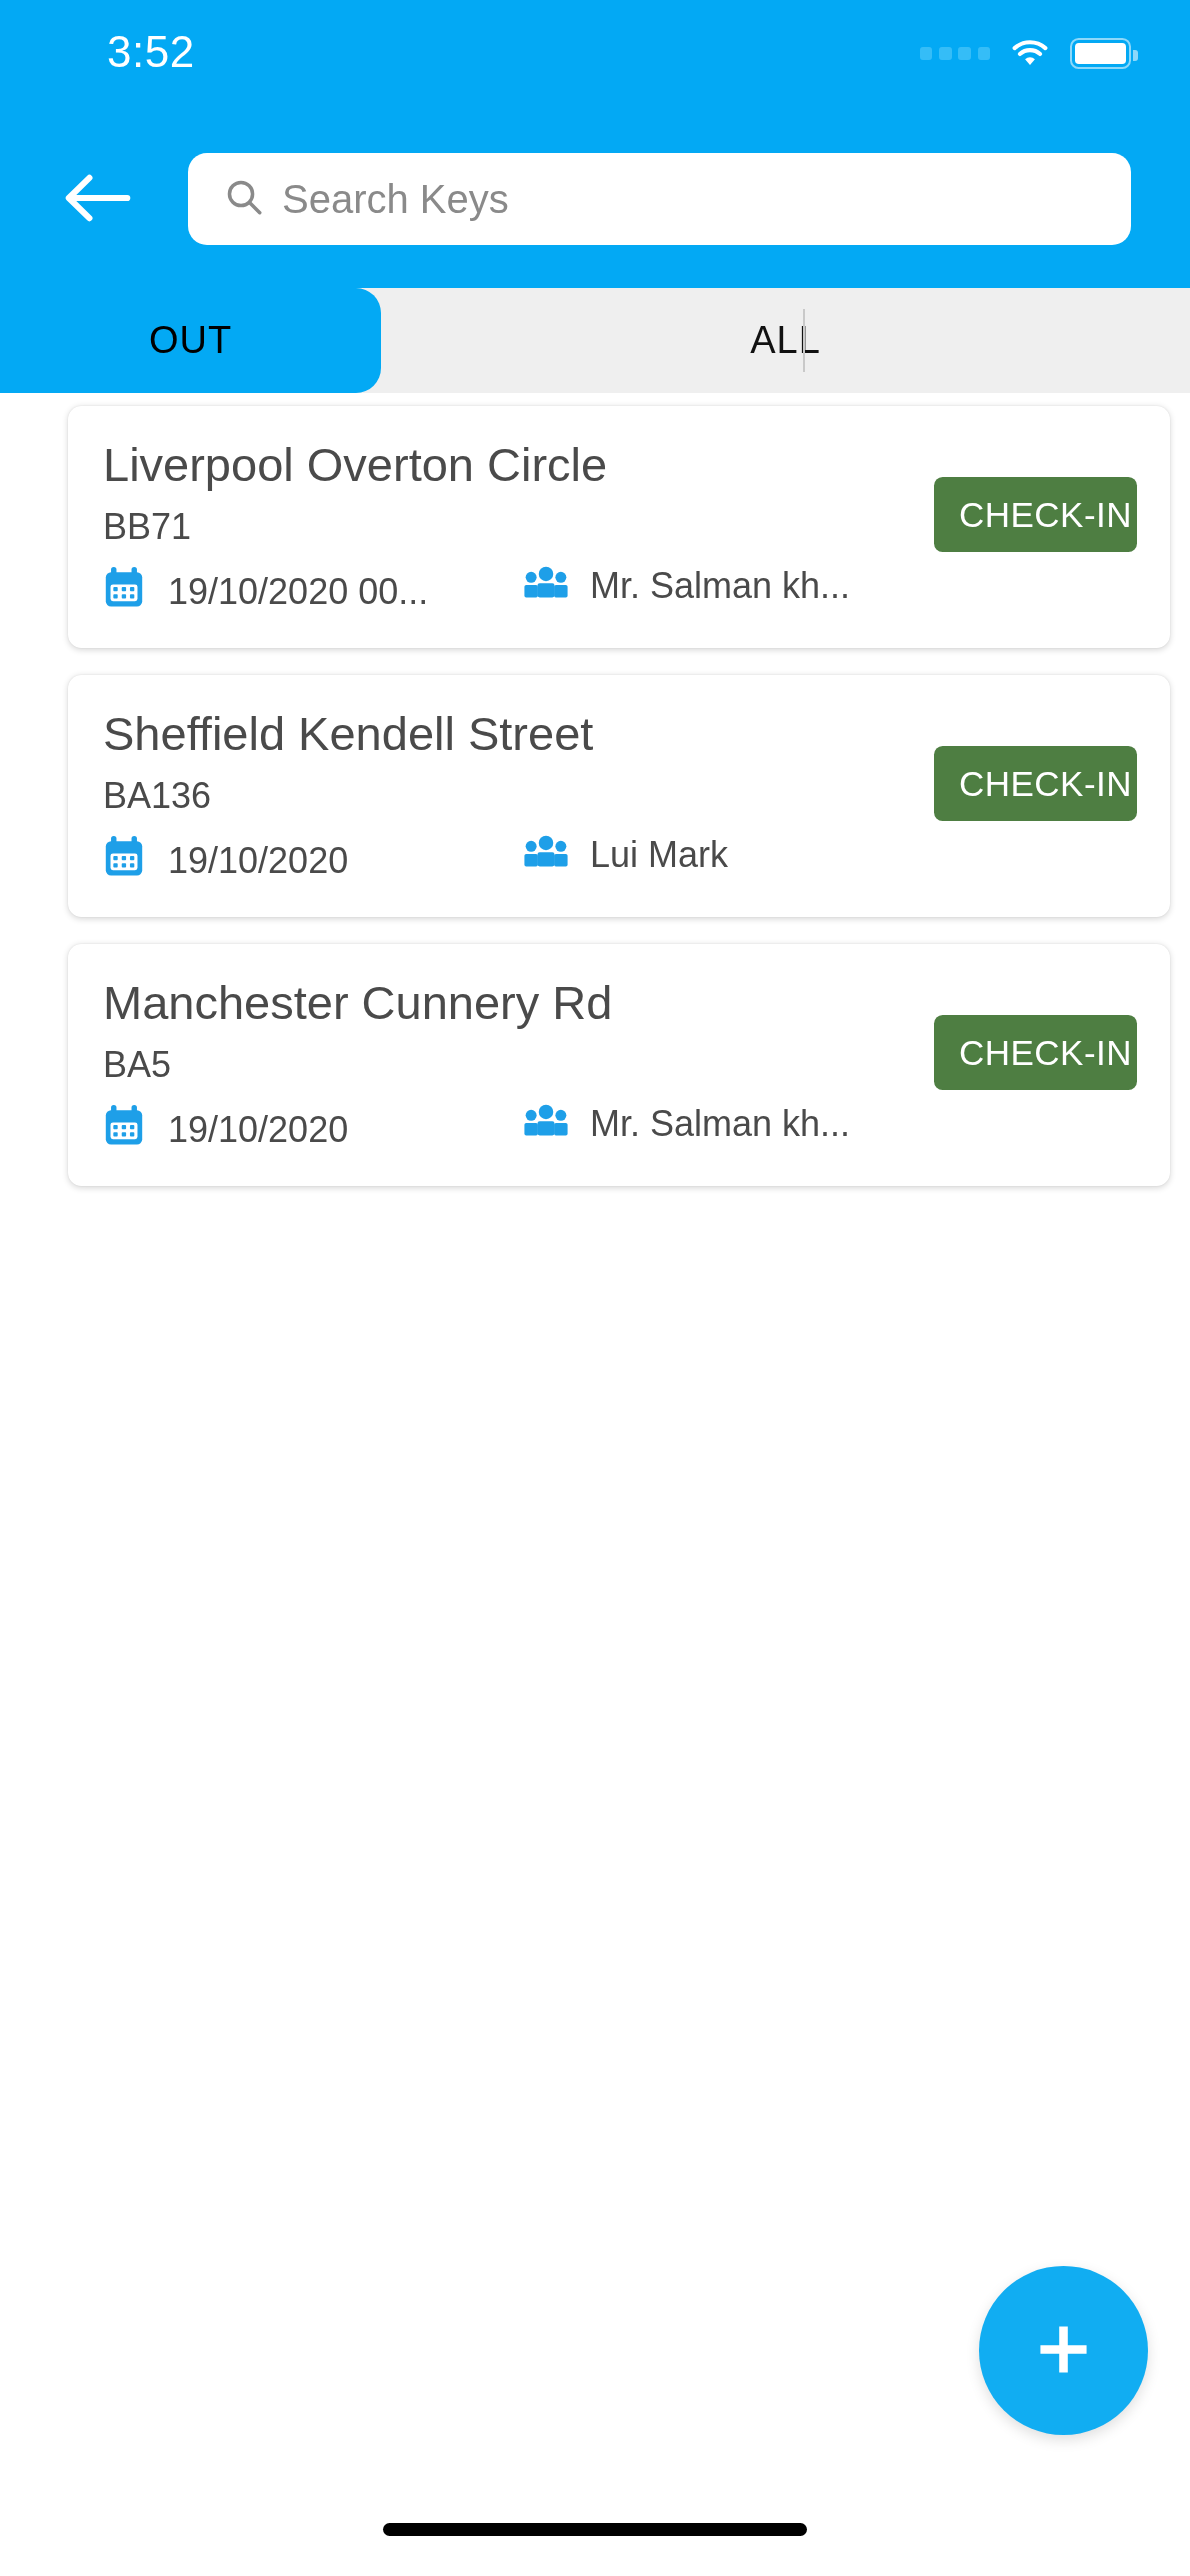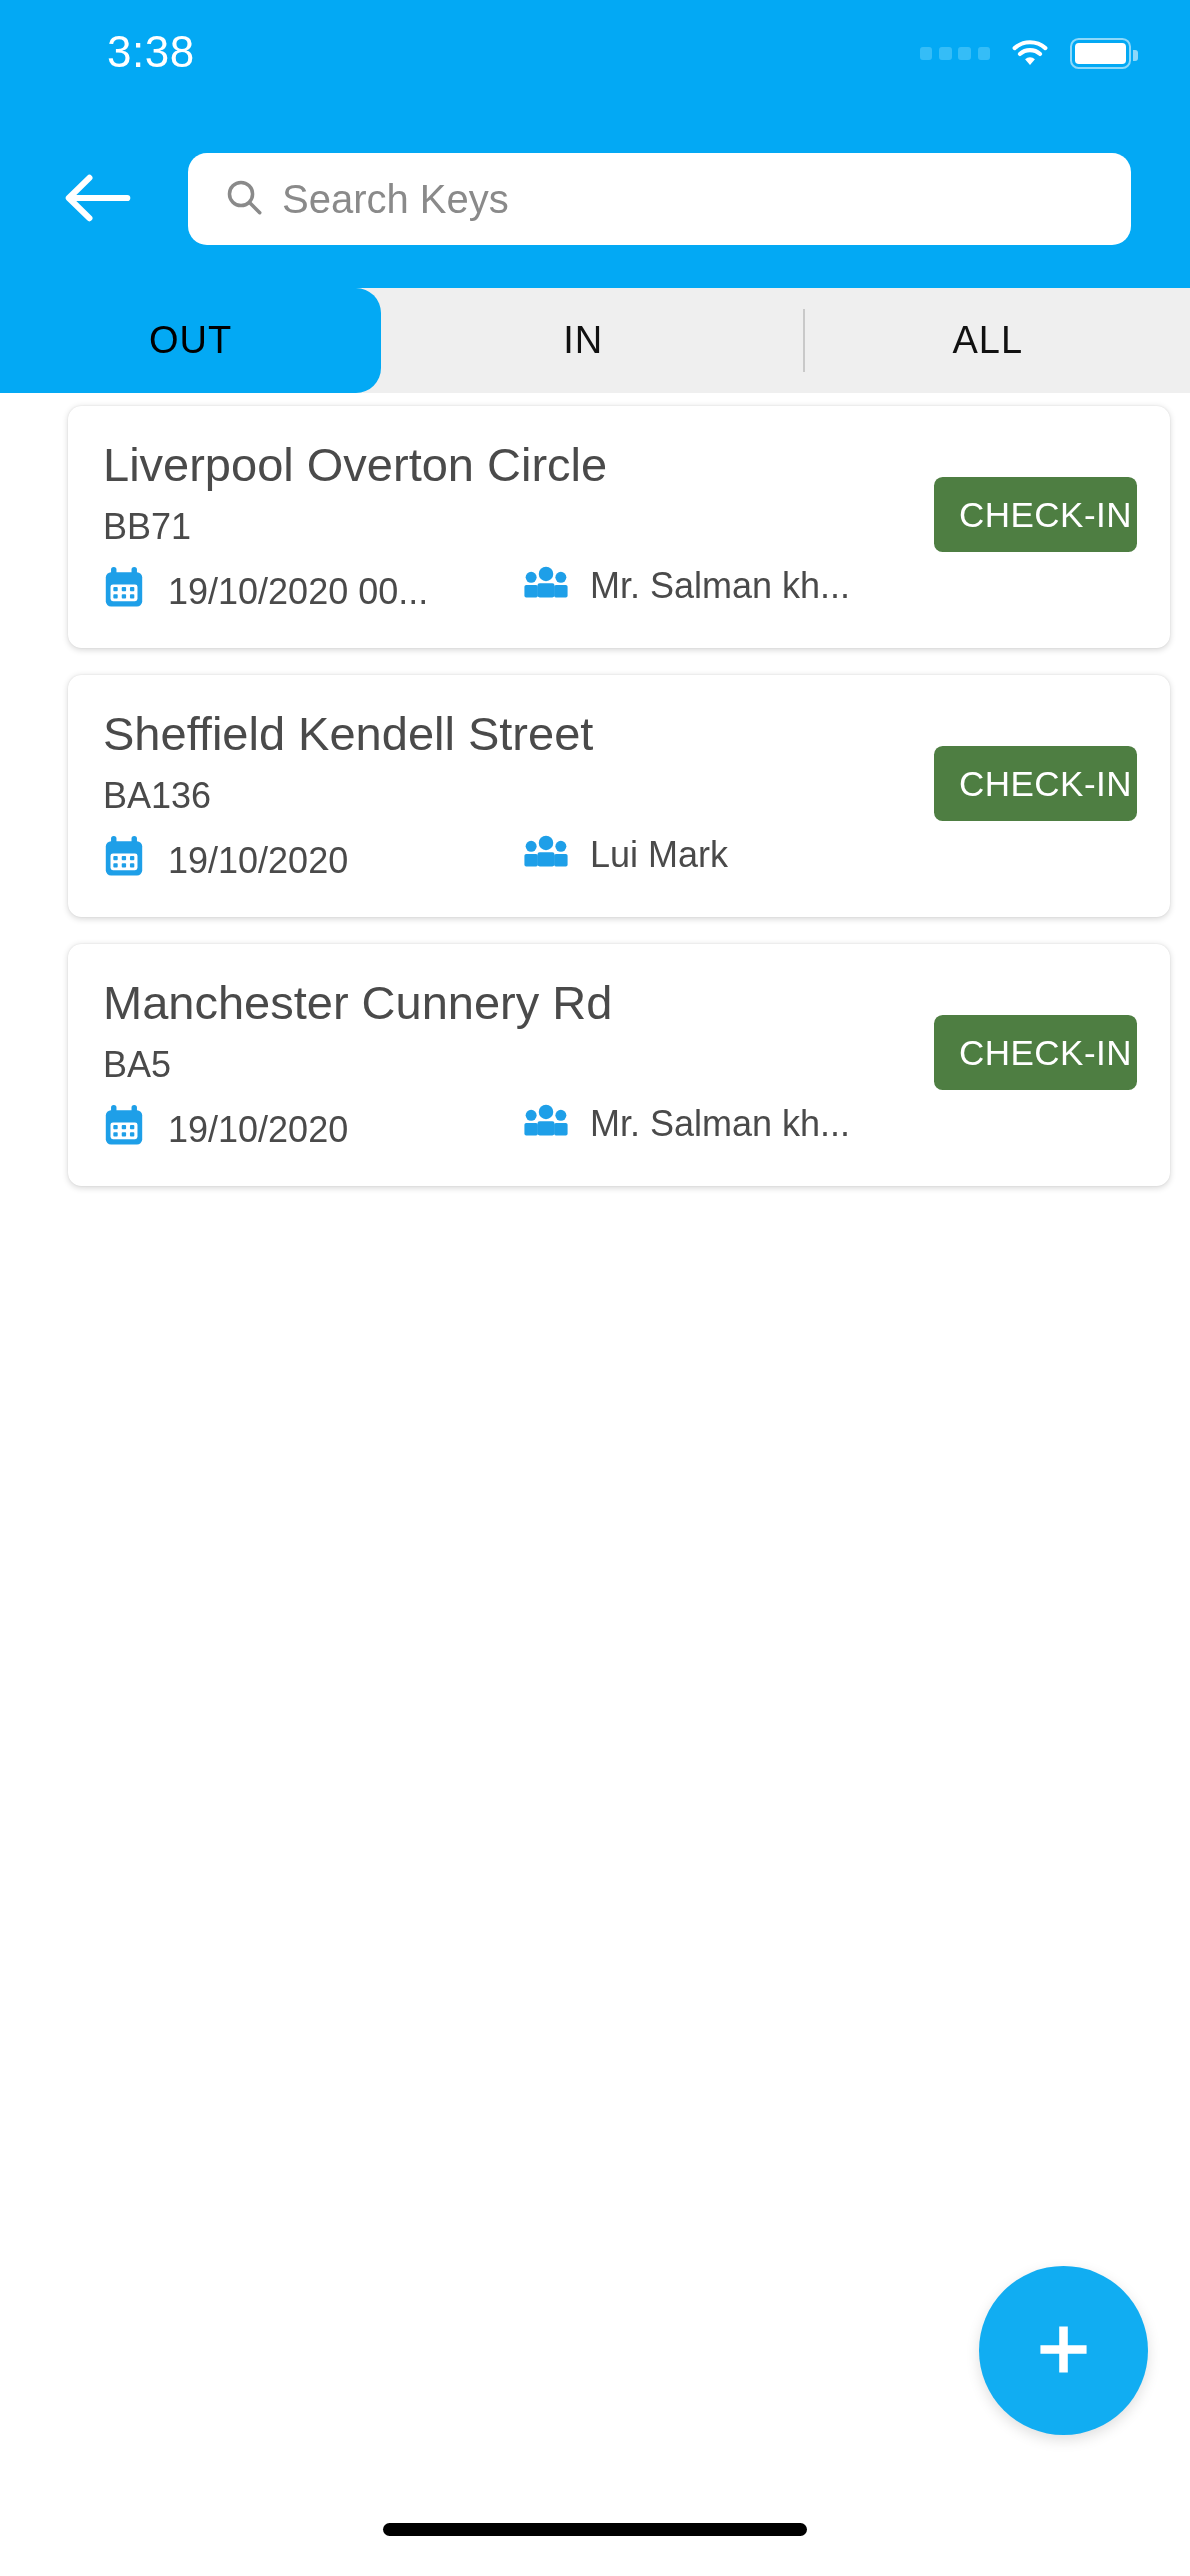--- a/index.html
+++ b/index.html
@@ -140,21 +140,21 @@
   }
 </style>
 </head>
 <body>
 
 <div id="app">
 
   <div class="header">
 
     <div class="statusbar">
-      <div class="sb-time">3:38</div>
+      <div class="sb-time">3:52</div>
       <div class="sb-right">
         <span class="sig-dots">
           <i></i>
             <i></i>
             <i></i>
             <i></i>
         </span>
         <span>
           <svg class="wifi-ico" viewBox="0 0 24 18" fill="none">
             <path d="M12 16.2 L8.9 12.6 a4.7 4.7 0 0 1 6.2 0 Z" fill="#ffffff"></path>
@@ -186,23 +186,20 @@
       </span>
       <span class="search-ph">Search Keys</span>
     </div>
   </div>
 
   <div class="tabbar">
     <div class="tab active">
       <span>OUT</span>
     </div>
     <div class="tab">
-      <span>IN</span>
-    </div>
-    <div class="tab">
       <span>ALL</span>
     </div>
     <div class="tab-div"></div>
   </div>
 
   <div class="list">
 
     <div class="card">
       <div class="c-title">Liverpool Overton Circle</div>
       <div class="c-code">BB71</div>

